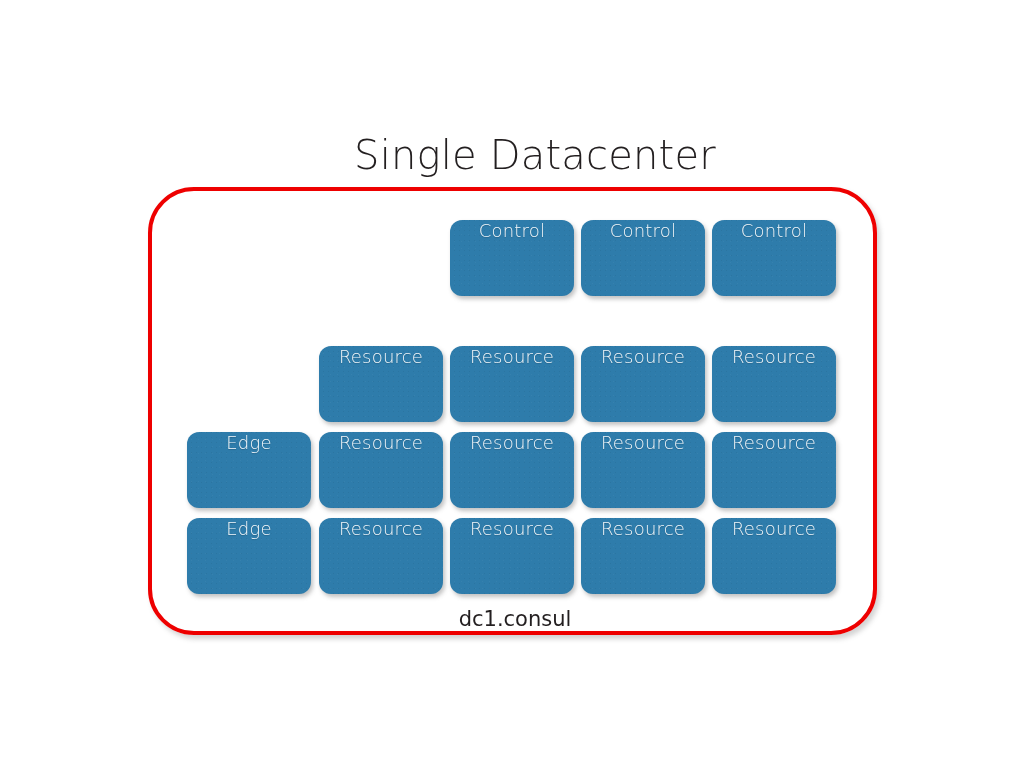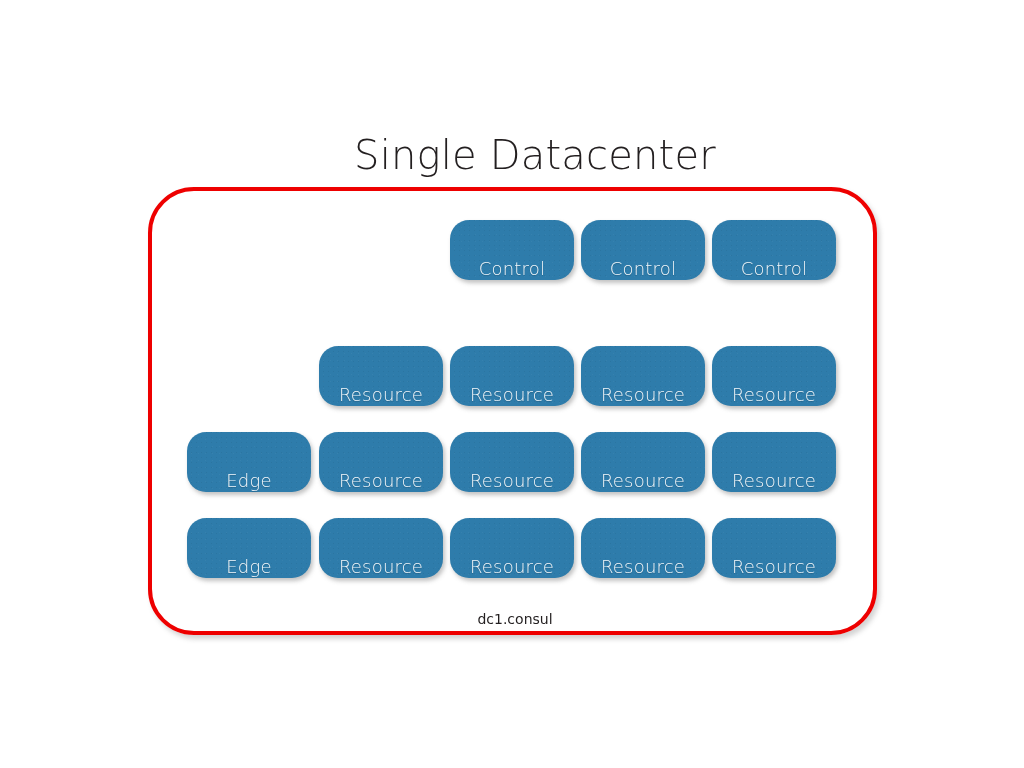--- a/index.html
+++ b/index.html
@@ -58,42 +58,42 @@
 
   
   #dc-label {
     position: absolute;
     left: 355px;
     top: 606px;
     width: 320px;
     text-align: center;
     font-family: "DejaVu Sans", sans-serif;
     font-weight: 400;
-    font-size: 14px;
+    font-size: 21px;
     line-height: 26px;
     color: #231f20;
     white-space: nowrap;
   }
 
   
   .node {
     position: absolute;
     width: 124px;
-    height: 60px;
-    border-radius: 19px;
+    height: 76px;
+    border-radius: 12px;
     background-color: #2e7cab;
     background-image:
       radial-gradient(rgba(255,255,255,0.055) 0.6px, transparent 0.7px),
       radial-gradient(rgba(0,0,0,0.06) 0.6px, transparent 0.7px),
       radial-gradient(rgba(255,255,255,0.04) 0.5px, transparent 0.6px);
     background-size: 4px 4px, 5px 5px, 7px 7px;
     background-position: 0 0, 2px 3px, 1px 4px;
     box-shadow: 2px 3px 4px rgba(110,110,110,0.42);
     display: flex;
-    align-items: flex-end;
+    align-items: flex-start;
     justify-content: center;
     box-sizing: border-box;
   }
   .node-label {
     font-family: "DejaVu Sans", sans-serif;
     font-weight: 300;
     font-size: 18px;
     line-height: 22px;
     color: #f4f8fb;
     letter-spacing: 0.2px;

